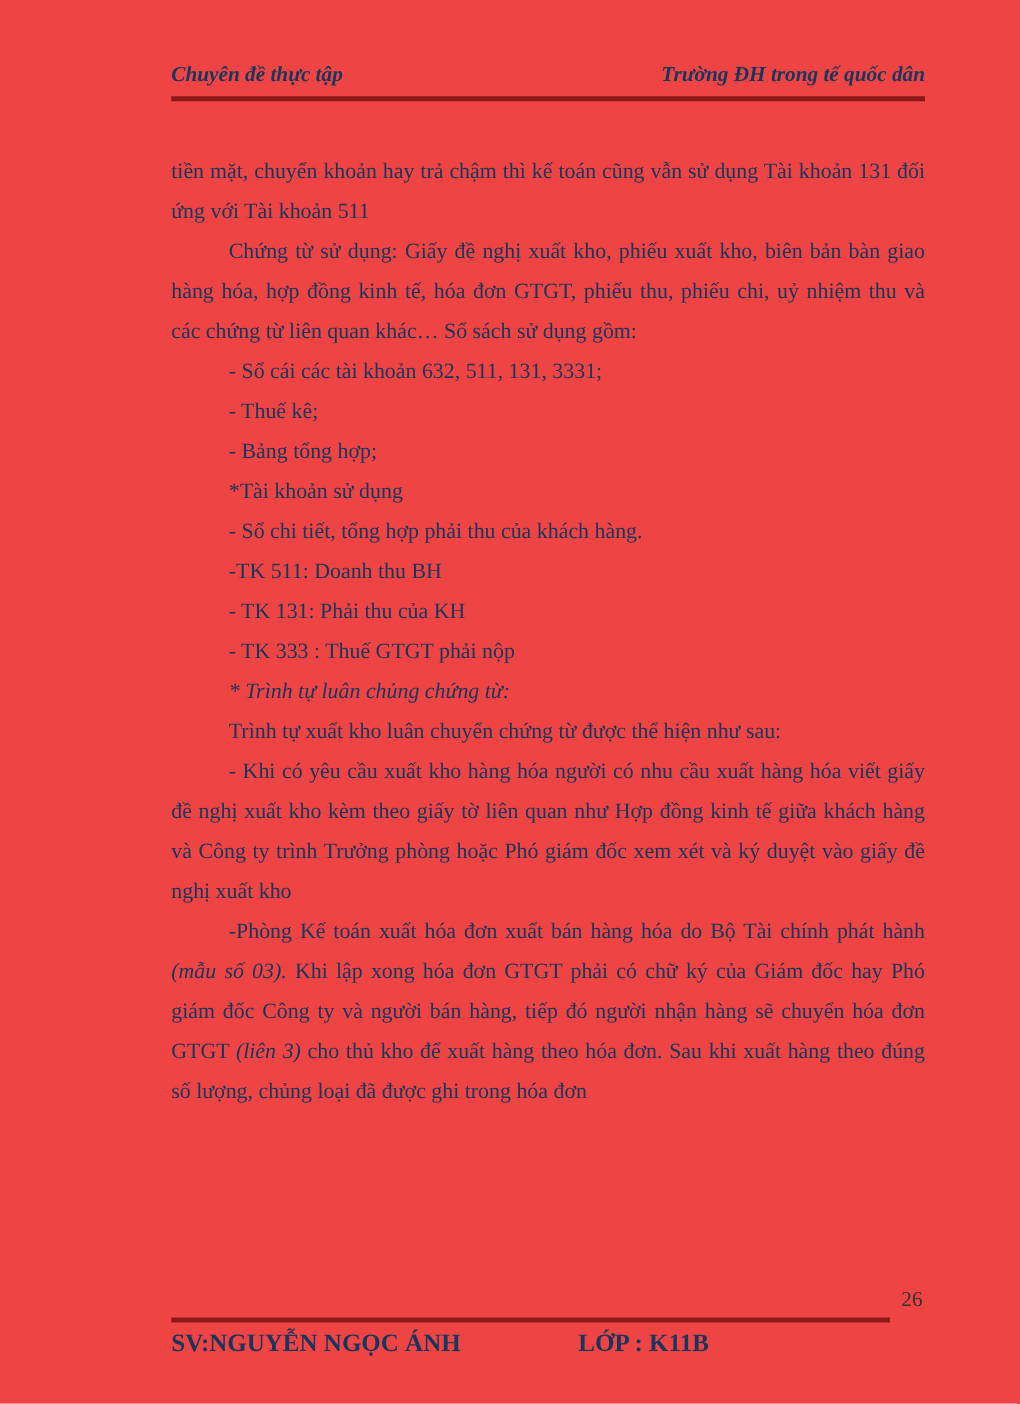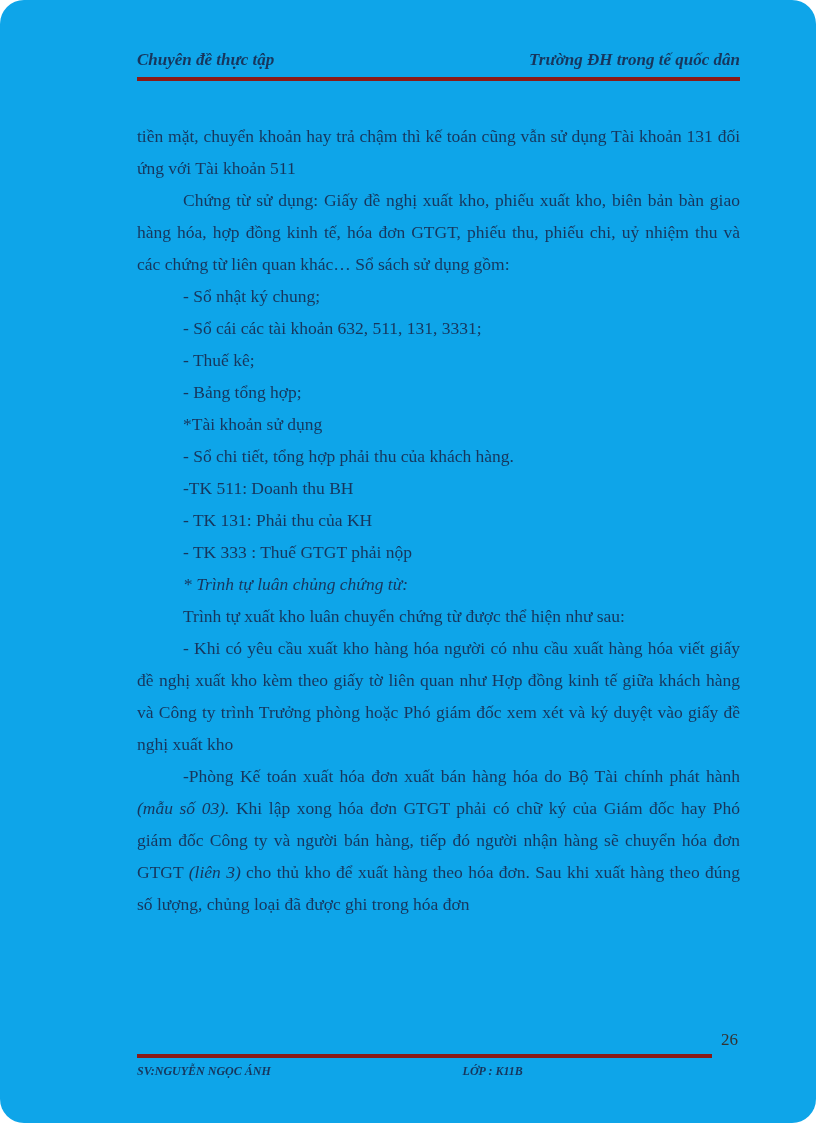--- a/index.html
+++ b/index.html
@@ -2,25 +2,24 @@
 <html><head>
 <meta charset="utf-8">
 <style>
   * { margin: 0; padding: 0; box-sizing: border-box; }
   html, body { background: #ffffff; }
   .page {
     position: relative;
     width: 816px;
     height: 1123px;
     margin: 0 auto;
-    background: #0ea5e9;
+    background: #ef4444;
     font-family: "Liberation Serif", serif;
     color: #17365D;
     overflow: hidden;
-    border-radius: 24px;
   }
   
   .header {
     position: absolute;
     top: 50px;
     left: 137px;
     right: 76px;
   }
   .header-row {
     display: flex;
@@ -65,23 +64,22 @@
     padding-right: 2px;
   }
   .footer-rule {
     height: 4px;
     background: #8B1A17;
     margin-right: 28px;
   }
   .footer-row {
     position: relative;
     margin-top: 6px;
-    font-size: 12px;
+    font-size: 20px;
     font-weight: bold;
-    font-style: italic;
     color: #17365D;
   }
   .footer-class {
     position: absolute;
     left: 54%;
     top: 0;
   }
 </style>
 </head>
 <body>
@@ -92,21 +90,20 @@
     <div class="header-row">
       <span>Chuyên đề thực tập</span>
       <span>Trường ĐH trong tế quốc dân</span>
     </div>
     <div class="header-rule"></div>
   </div>
 
   <div class="doc-body">
       <p class="para flush"><span>tiền mặt, chuyển khoản hay trả chậm thì kế toán cũng vẫn sử dụng Tài khoản 131 đối ứng với Tài khoản 511</span></p>
       <p class="para indent"><span>Chứng từ sử dụng:  Giấy đề nghị xuất kho, phiếu xuất kho, biên bản bàn giao hàng hóa, hợp đồng kinh tế, hóa đơn GTGT, phiếu thu, phiếu chi, uỷ nhiệm thu và các chứng từ liên quan khác… Sổ sách sử dụng gồm:</span></p>
-      <p class="para list"><span>- Sổ nhật ký chung;</span></p>
       <p class="para list"><span>- Sổ cái các tài khoản 632, 511, 131, 3331;</span></p>
       <p class="para list"><span>- Thuế kê;</span></p>
       <p class="para list"><span>- Bảng tổng hợp;</span></p>
       <p class="para list"><span>*Tài khoản sử dụng</span></p>
       <p class="para list"><span>- Sổ chi tiết, tổng hợp phải thu của khách hàng.</span></p>
       <p class="para list"><span>-TK 511: Doanh thu BH</span></p>
       <p class="para list"><span>- TK 131: Phải thu của KH</span></p>
       <p class="para list"><span>- TK 333 : Thuế GTGT phải nộp</span></p>
       <p class="para indent"><span class="italic">* Trình tự luân chủng chứng từ:</span></p>
       <p class="para indent"><span>Trình tự xuất kho luân chuyển chứng từ được thể hiện như sau:</span></p>

